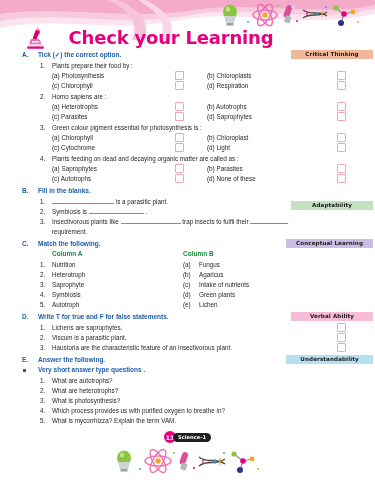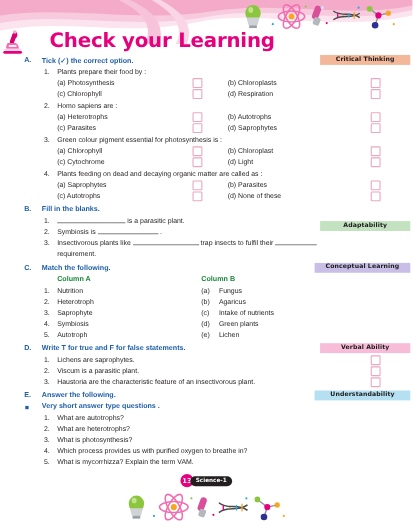--- a/index.html
+++ b/index.html
@@ -14,21 +14,21 @@
   
   .wave-wrap{position:absolute;top:0;left:0;width:375px;height:40px;overflow:hidden;}
   .wave-wrap svg{display:block;}
 
   
   .top-icons{position:absolute;top:2px;left:218px;width:152px;height:26px;}
   .top-icons svg{display:block;}
 
   
   .title-row{position:absolute;top:26px;left:0;width:297px;height:24px;
-             display:flex;align-items:center;gap:20px;}
+             display:flex;align-items:center;justify-content:center;gap:20px;}
   .micro-icon{width:22px;height:24px;margin-right:3px;flex:0 0 auto;}
   .title-text{
     font-size:18px;font-weight:bold;color:#e6007e;letter-spacing:-0.2px;
     font-family:"DejaVu Sans", sans-serif;line-height:1;white-space:nowrap;
   }
 
   
   .content{position:absolute;top:50px;left:0;width:375px;height:378px;}
   .sec-letter{
     position:absolute;left:22px;font-size:6.5px;font-weight:bold;color:#1f5fa9;

